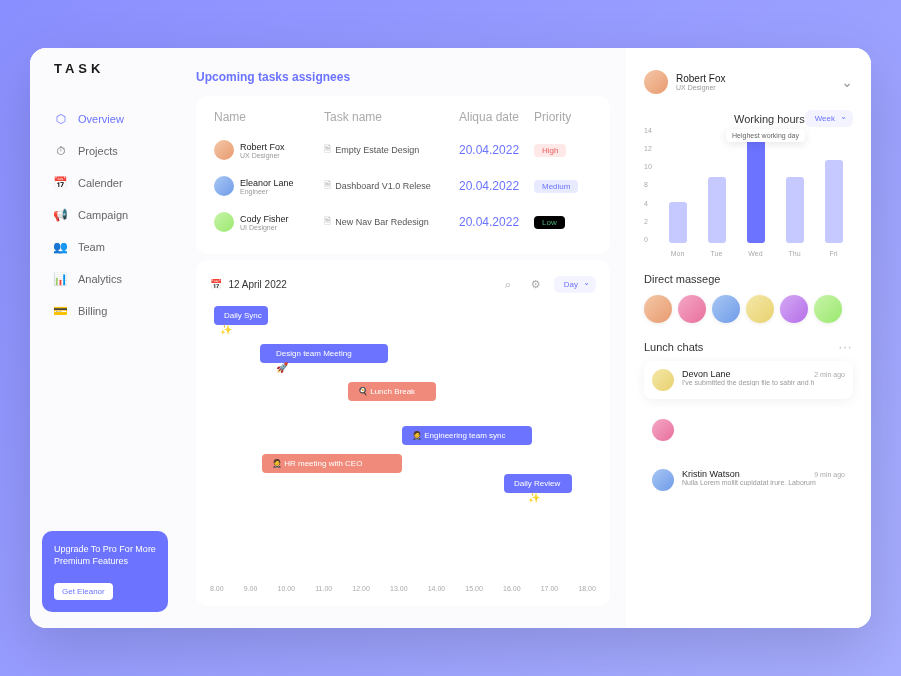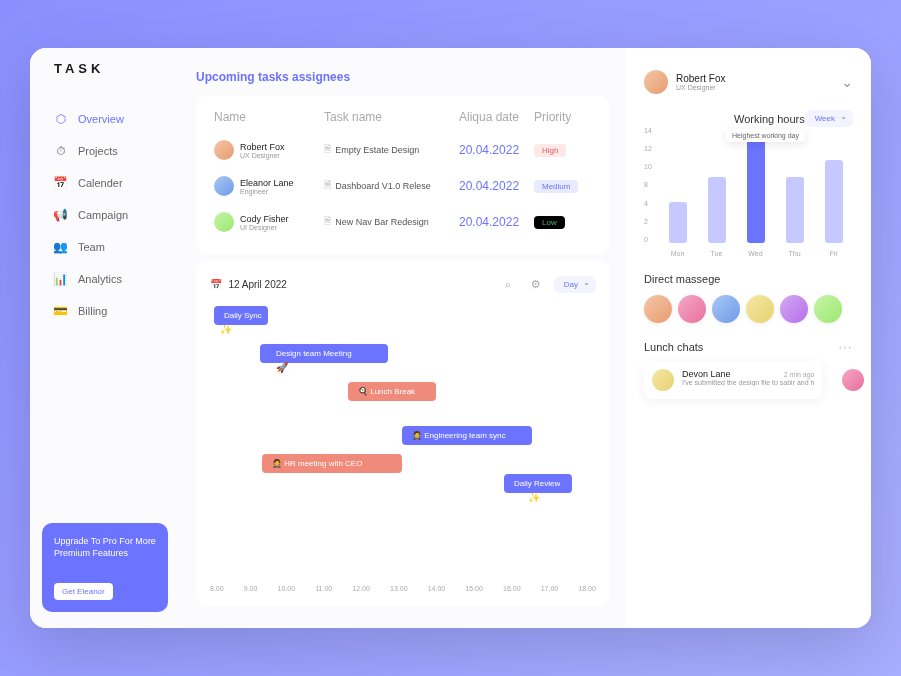--- a/index.html
+++ b/index.html
@@ -5,21 +5,21 @@
 *{margin:0;padding:0;box-sizing:border-box;font-family:-apple-system,BlinkMacSystemFont,sans-serif}
 body{background:linear-gradient(135deg,#8a8fff,#a8aeff);min-height:676px;width:901px;display:flex;align-items:center;justify-content:center;padding:30px}
 .app{background:#fbfbfd;border-radius:16px;width:100%;height:580px;display:flex;overflow:hidden;box-shadow:0 20px 60px rgba(0,0,0,.15)}
 .sidebar{width:150px;padding:13px 0 16px;display:flex;flex-direction:column;background:#fbfbfd}
 .logo{font-size:13px;font-weight:700;letter-spacing:4px;color:#1a1a1a;padding:0 24px;margin-bottom:28px}
 .nav{display:flex;flex-direction:column;gap:2px;padding:0 12px}
 .nav-item{display:flex;align-items:center;gap:10px;padding:8px 12px;border-radius:8px;font-size:11px;color:#666;cursor:pointer}
 .nav-item.active{color:#6b73ff}
 .nav-item .icon{width:14px;height:14px;display:flex;align-items:center;justify-content:center;font-size:12px}
 .upgrade{margin:auto 12px 0;background:#6b73ff;border-radius:10px;padding:12px;color:#fff}
-.upgrade-text{font-size:9px;line-height:1.4;margin-bottom:20px}
+.upgrade-text{font-size:9px;line-height:1.4;margin-bottom:12px}
 .upgrade-btn{background:#fff;color:#6b73ff;border:none;border-radius:4px;padding:4px 8px;font-size:8px;cursor:pointer}
 .main{flex:1;padding:22px 16px;overflow:hidden;display:flex;flex-direction:column;gap:6px}
 .section-title{font-size:12px;font-weight:600;color:#6b73ff;margin-bottom:12px}
 .card{background:#fff;border-radius:12px;padding:14px}
 .table-head{display:grid;grid-template-columns:110px 135px 75px 60px;font-size:12px;color:#aaa;padding:0 4px 8px}
 .table-row{display:grid;grid-template-columns:110px 135px 75px 60px;align-items:center;padding:8px 4px;font-size:9px}
 .user{display:flex;align-items:center;gap:6px}
 .avatar{width:20px;height:20px;border-radius:50%;background:linear-gradient(135deg,#ddd,#bbb);flex-shrink:0}
 .user-name{font-size:9px;color:#222;font-weight:500}
 .user-role{font-size:7px;color:#999}
@@ -271,21 +271,21 @@
           <div class="avatar av5"></div>
           <div class="avatar av3"></div>
         </div>
     </div>
 
     <div>
       <div class="chats-header">
         <div class="chats-title">Lunch chats</div>
         <span class="dots">⋯</span>
       </div>
-      <div id="chat-list" style="margin-top:6px;display:flex;flex-direction:row;gap:12px">
+      <div id="chat-list" style="margin-top:6px;display:flex;flex-direction:column;gap:12px">
           <div class="chat-item active">
             <div class="avatar av6"></div>
             <div class="chat-body">
               <div class="chat-head">
                 <span class="chat-name">Devon Lane</span>
                 <span class="chat-time">2 min ago</span>
               </div>
               <div class="chat-msg">I've submitted the design file to sabir and h</div>
             </div>
           </div>

